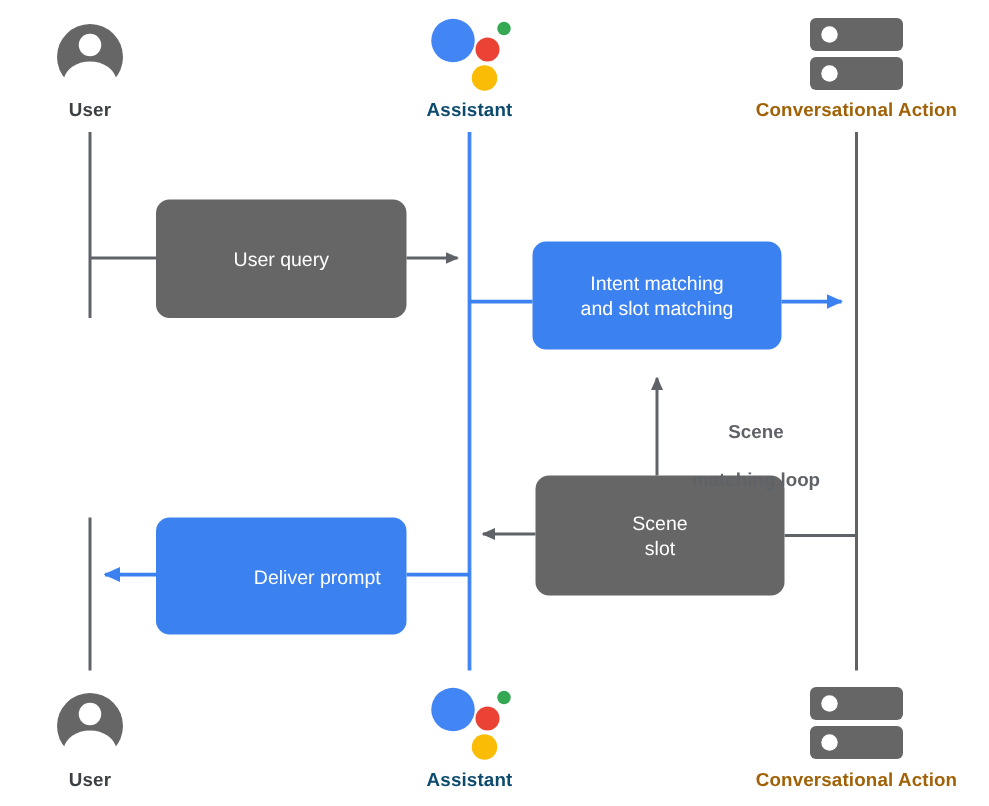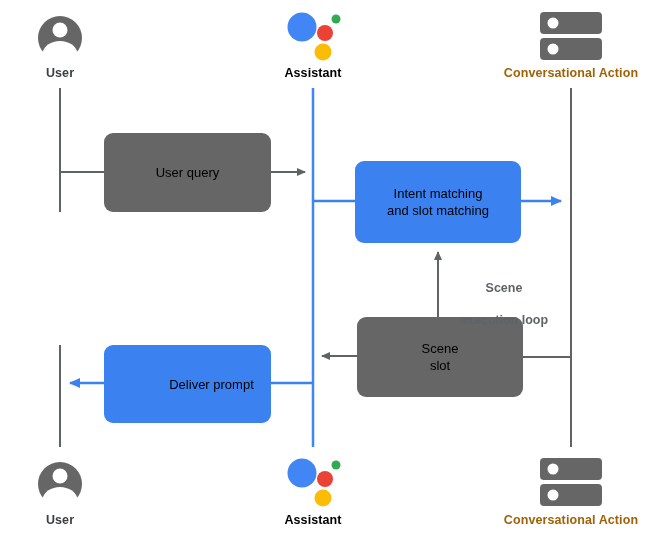--- a/index.html
+++ b/index.html
@@ -27,30 +27,30 @@
   .lane-label {
     position: absolute;
     text-align: center;
     font-size: 12.5px;
     font-weight: bold;
     letter-spacing: 0.1px;
     white-space: nowrap;
     transform: translateX(-50%);
   }
   .lane-label.user { color: #3c4043; }
-  .lane-label.assistant { color: #000000; }
+  .lane-label.assistant { color: #0c4a6e; }
   .lane-label.action { color: #a16207; }
 
   .node-box {
     position: absolute;
     display: flex;
     align-items: center;
     justify-content: center;
     border-radius: 9px;
-    color: #000000;
+    color: #ffffff;
     font-size: 13px;
     line-height: 17px;
     text-align: center;
     box-sizing: border-box;
   }
   .node-box.gray { background: #666666; }
   .node-box.blue { background: #3b82f0; }
 
   .loop-label {
     position: absolute;
@@ -173,36 +173,36 @@
   <div class="lane-label action" style="left:571px; top:66px;">Conversational Action</div>
 
   <div class="lane-label user" style="left:60px; top:513px;">User</div>
   <div class="lane-label assistant" style="left:313px; top:513px;">Assistant</div>
   <div class="lane-label action" style="left:571px; top:513px;">Conversational Action</div>
 
   <div class="node-box gray" style="left:104px; top:133px; width:167px; height:79px;">
     <span>User query</span>
   </div>
 
-  <div class="node-box blue" style="left:355px; top:161px; width:166px; height:82px;">
+  <div class="node-box blue" style="left:355px; top:161px; width:166px; height:72px;">
     <span>
       <span>Intent matching</span><br>
       <span>and slot matching</span>
     </span>
   </div>
 
   <div class="node-box gray" style="left:357px; top:317px; width:166px; height:80px;">
     <span>
       <span>Scene</span><br>
       <span>slot</span>
     </span>
   </div>
 
   <div class="node-box blue" style="left:104px; top:345px; width:167px; height:78px;padding-left:48px;">
     <span>Deliver prompt</span>
   </div>
 
   <div class="loop-label" style="left:504px; top:264px;">
     <span>Scene</span><br>
-    <span>execution loop</span>
+    <span>matching loop</span>
   </div>
 
 </div>
 
 </body></html>

